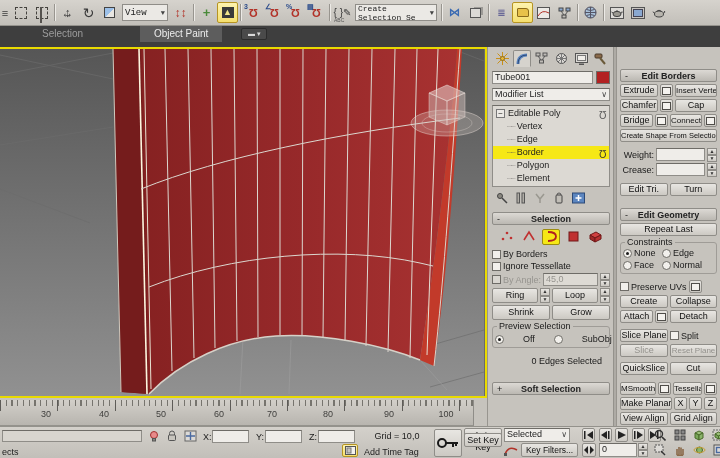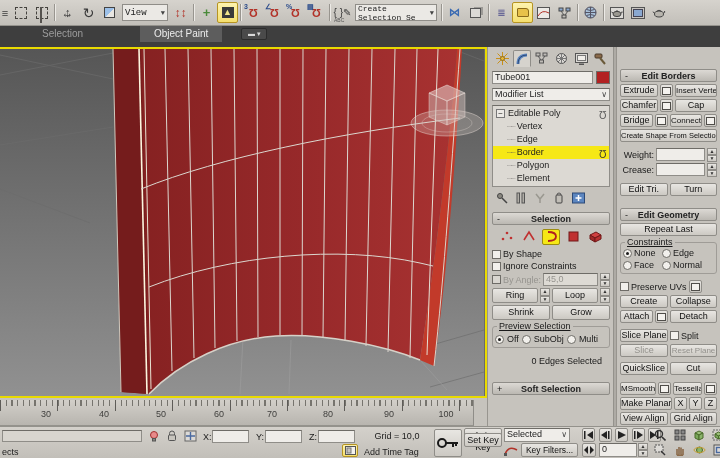--- a/index.html
+++ b/index.html
@@ -73,21 +73,21 @@
     background:linear-gradient(#e8e6e2,#ccc9c3); border:1px solid #8f8d88; color:#333; }
   .cb { width:9px; height:9px; background:#f2f0ec; border:1px solid #6e6c67; flex:0 0 9px; }
   .cb.dim { background:#d9d6d0; }
   .rb { width:9px; height:9px; border-radius:50%; background:#f2f0ec; border:1px solid #6e6c67;
     position:relative; flex:0 0 9px; }
   .rb.on::after { content:""; position:absolute; left:2px; top:2px; width:3px; height:3px;
     border-radius:50%; background:#1a1a1a; }
   .lbl { font-size:9px; white-space:nowrap; }
   .lbl.dim { color:#96948f; }
   .group { border:1px solid #9f9c97; border-radius:3px; position:relative; margin-top:6px; padding:5px 2px 3px; }
-  .gtitle { position:absolute; top:-6px; left:4px; background:#c6c3bd; padding:0 2px; font-size:9px;text-decoration:underline; }
+  .gtitle { position:absolute; top:-6px; left:4px; background:#c6c3bd; padding:0 2px; font-size:9px; }
   
   .cp-tabs { display:flex; gap:1px; height:18px; align-items:flex-end; padding-left:1px; }
   .cp-tab { width:19px; height:17px; display:flex; align-items:center; justify-content:center;
     border:1px solid transparent; }
   .cp-tab.active { background:#d6d3cd; border:1px solid #8f8d88; border-bottom-color:#d6d3cd; border-radius:2px 2px 0 0;}
   .namefield { display:flex; gap:3px; margin-top:4px; }
   .swatch { width:14px; height:13px; background:#b22222; border:1px solid #6e6c67; flex:0 0 14px; }
   .stack { margin-top:4px; height:82px; background:#dcd9d3; border:1px solid #8f8d88; border-top-color:#6e6c67;
     font-size:9px; padding:1px 0; overflow:hidden; }
   .stack-row { height:13px; line-height:13px; display:flex; align-items:center; padding:0 3px; color:#1c1c1c; }
@@ -449,25 +449,25 @@
             <rect x="2" y="2" width="9" height="9" fill="#c03030" stroke="#701818"></rect>
           </svg></div>
       <div style="width:18px;text-align:center"><svg width="14" height="13">
             <polygon points="2,5 8,2 13,5 7,8" fill="#d04040" stroke="#701818"></polygon>
             <polygon points="2,5 7,8 7,12 2,9" fill="#a02828" stroke="#701818"></polygon>
             <polygon points="7,8 13,5 13,9 7,12" fill="#b83030" stroke="#701818"></polygon>
           </svg></div>
     </div>
     <div class="row">
       <span class="cb"></span>
-      <span class="lbl">By Shape</span>
+      <span class="lbl">By Borders</span>
     </div>
     <div class="row">
       <span class="cb"></span>
-      <span class="lbl">Ignore Constraints</span>
+      <span class="lbl">Ignore Tessellate</span>
     </div>
     <div class="row">
       <span class="cb dim"></span>
       <span class="lbl dim">By Angle:</span>
       <span class="field dim" style="flex:1"><span>45,0</span></span>
       <span class="spin">
           <i>▲</i>
           <i>▼</i>
         </span>
     </div>
@@ -482,21 +482,21 @@
           <i>▲</i>
           <i>▼</i>
         </span>
     </div>
     <div class="row">
       <div class="pbtn half" style="height:15px;line-height:13px"><span>Shrink</span></div>
       <div class="pbtn half" style="height:15px;line-height:13px"><span>Grow</span></div>
     </div>
     <div class="group">
       <span class="gtitle">Preview Selection</span>
-      <div class="row" style="margin-top:2px;gap:3px">
+      <div class="row" style="margin-top:2px;gap:19px">
         <span class="rb on"></span>
         <span class="lbl">Off</span>
         <span class="rb"></span>
         <span class="lbl">SubObj</span>
         <span class="rb"></span>
         <span class="lbl">Multi</span>
       </div>
     </div>
     <div class="lbl" style="text-align:right;padding:8px 8px 0 0">0 Edges Selected</div>
   </div>

